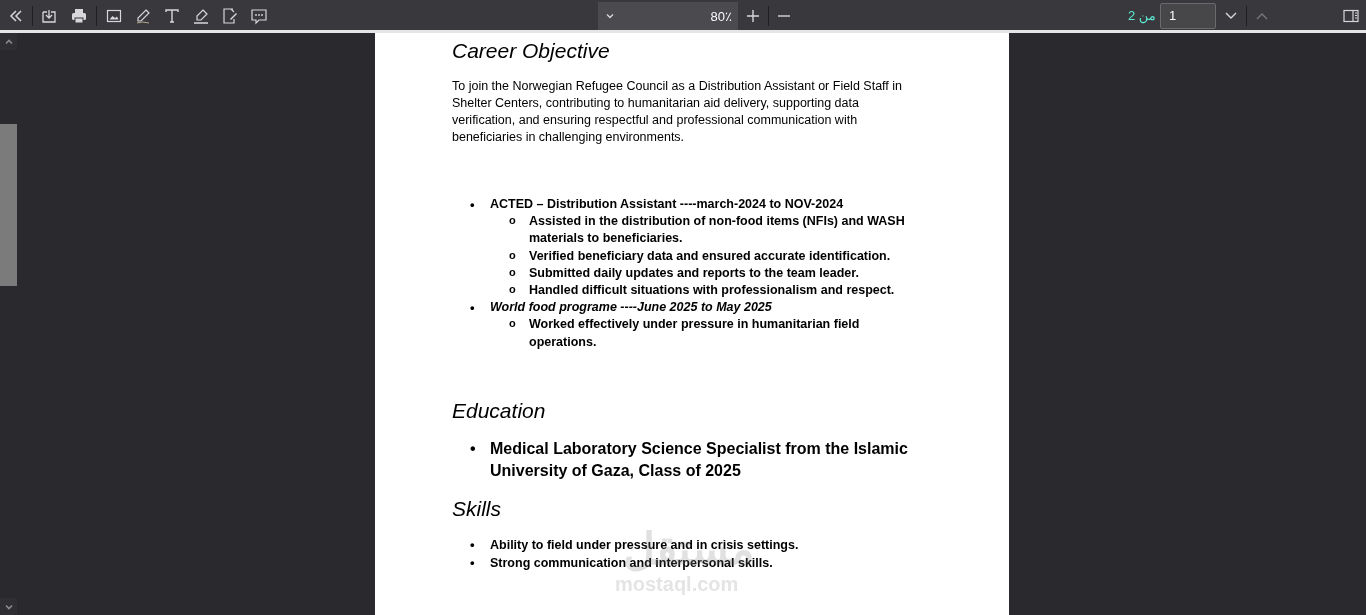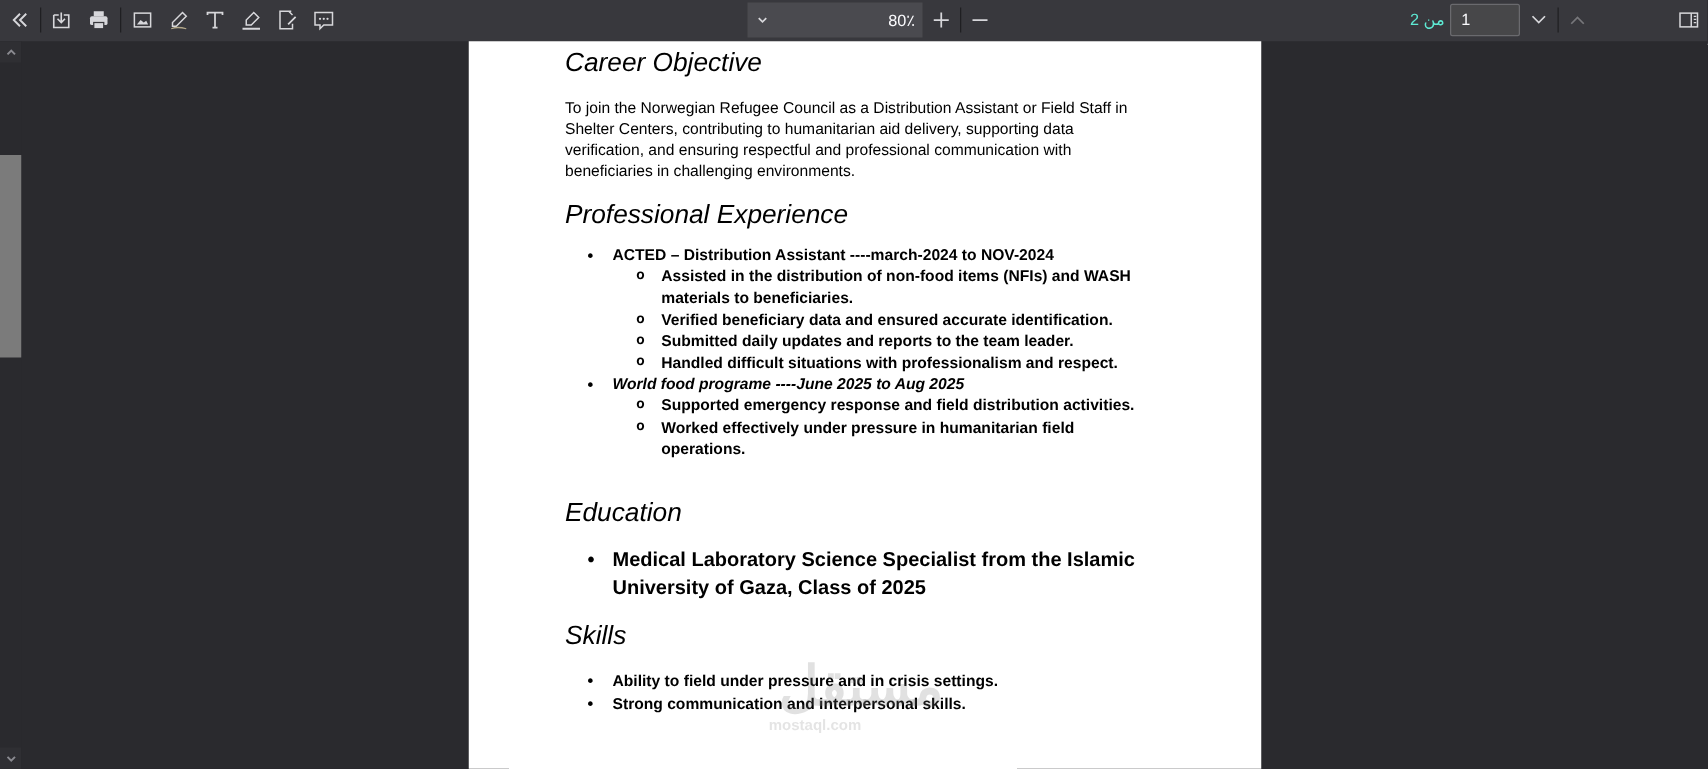--- a/index.html
+++ b/index.html
@@ -1,17 +1,17 @@
 <!DOCTYPE html>
 <html><head>
 <meta charset="utf-8">
 <style>
   * { box-sizing: border-box; margin: 0; padding: 0; }
   html, body { width: 1366px; height: 615px; overflow: hidden; background: #28272c; font-family: "Liberation Sans", sans-serif; }
-  .toolbar { position: absolute; left: 0; top: 0; width: 1366px; height: 36px; background: #38383d; border-bottom: 1px solid #e5e5e5; }
+  .toolbar { position: absolute; left: 0; top: 0; width: 1366px; height: 36px; background: #38383d; border-bottom: 6px solid #e5e5e5; }
   .tb-btn { position: absolute; top: 4px; width: 24px; height: 24px; display: flex; align-items: center; justify-content: center; cursor: pointer; }
   .tb-btn svg { width: 18px; height: 18px; }
   .tb-sep { position: absolute; top: 6px; width: 1px; height: 20px; background: #1f1f22; }
   .zoom-box { position: absolute; left: 598px; top: 2px; width: 140px; height: 28px; background: #4a4a4f; display: flex; align-items: center; justify-content: space-between; padding: 0 6px 0 6px; }
   .zoom-val { color: #fbfbfe; font-size: 13px; }
   .page-input { position: absolute; left: 1160px; top: 3px; width: 56px; height: 26px; background: #474749; border: 1px solid #6a6a6e; border-radius: 2px; color: #fbfbfe; font-size: 13px; padding-left: 8px; line-height: 24px; }
   .page-of { position: absolute; left: 1128px; top: 8px; color: #5eead4; font-size: 13px; direction: rtl; }
   .viewer { position: absolute; left: 0; top: 33px; width: 1366px; height: 582px; background: #2a2a2e; }
   .scroll-left { position: absolute; left: 0; top: 33px; width: 17px; height: 582px; background: #2a2a2e; }
   .scroll-btn { position: absolute; left: 0; width: 17px; height: 17px; background: #2f2f33; display: flex; align-items: center; justify-content: center; }
@@ -23,21 +23,21 @@
   ul.l1 > li { position: relative; padding-left: 20px; font-weight: bold; }
   ul.l1 > li::before { content: "•"; position: absolute; left: 0; top: 0; font-size: 13px; }
   ul.l2 { list-style: none; margin-left: 19px; }
   ul.l2 > li { position: relative; padding-left: 20px; width: 400px; }
   ul.l2 > li::before { content: "o"; position: absolute; left: 0; top: -1px; font-size: 11px; }
   .italic { font-style: italic; }
   .edu { position: absolute; left: 95px; top: 405px; list-style: none; font-size: 16px; font-weight: bold; line-height: 22px; width: 440px; }
   .edu li { position: relative; padding-left: 20px; }
   .edu li::before { content: "•"; position: absolute; left: 0; }
   .watermark { position: absolute; left: 248px; top: 490px; font-size: 44px; font-weight: bold; color: rgba(120,120,120,0.22); letter-spacing: 2px; pointer-events: none; }
-  .watermark2 { position: absolute; left: 240px; top: 540px; font-size: 12px; font-weight: bold; color: rgba(120,120,120,0.2); pointer-events: none; }
+  .watermark2 { position: absolute; left: 240px; top: 540px; font-size: 20px; font-weight: bold; color: rgba(120,120,120,0.2); pointer-events: none; }
 </style>
 </head>
 <body>
 
 <div class="toolbar">
   <div class="tb-btn" style="left:4px">
     <svg viewBox="0 0 18 18">
         <path d="M9 4 L4 9 L9 14 M14 4 L9 9 L14 14" stroke="#d7d7db" stroke-width="1.5" fill="none"></path>
       </svg>
   </div>
@@ -147,35 +147,33 @@
     <svg width="10" height="10" viewBox="0 0 10 10">
         <path d="M2 3.5 L5 6.5 L8 3.5" stroke="#8a8a90" stroke-width="1.6" fill="none"></path>
       </svg>
   </div>
 </div>
 
 <div class="page">
   <div class="h2" style="top:6px">Career Objective</div>
   <div class="para" style="top:45px">To join the Norwegian Refugee Council as a Distribution Assistant or Field Staff in Shelter Centers, contributing to humanitarian aid delivery, supporting data verification, and ensuring respectful and professional communication with beneficiaries in challenging environments.</div>
 
-  <div class="h2" style="top:127px">Professional Experience</div>
   <ul class="l1" style="top:163px">
     <li>
       <span>ACTED – Distribution Assistant ----march-2024 to NOV-2024</span>
       <ul class="l2">
         <li>Assisted in the distribution of non-food items (NFIs) and WASH materials to beneficiaries.</li>
         <li>Verified beneficiary data and ensured accurate identification.</li>
         <li>Submitted daily updates and reports to the team leader.</li>
         <li>Handled difficult situations with professionalism and respect.</li>
       </ul>
     </li>
     <li>
-      <span class="italic">World food programe ----June 2025  to Aug 2025</span>
+      <span class="italic">World food programe ----June 2025  to May 2025</span>
       <ul class="l2">
-        <li>Supported emergency response and field distribution activities.</li>
         <li>Worked effectively under pressure in humanitarian field operations.</li>
       </ul>
     </li>
   </ul>
 
   <div class="h2" style="top:366px">Education</div>
   <ul class="edu">
     <li>Medical Laboratory Science Specialist from the Islamic University of Gaza, Class of 2025</li>
   </ul>
 

